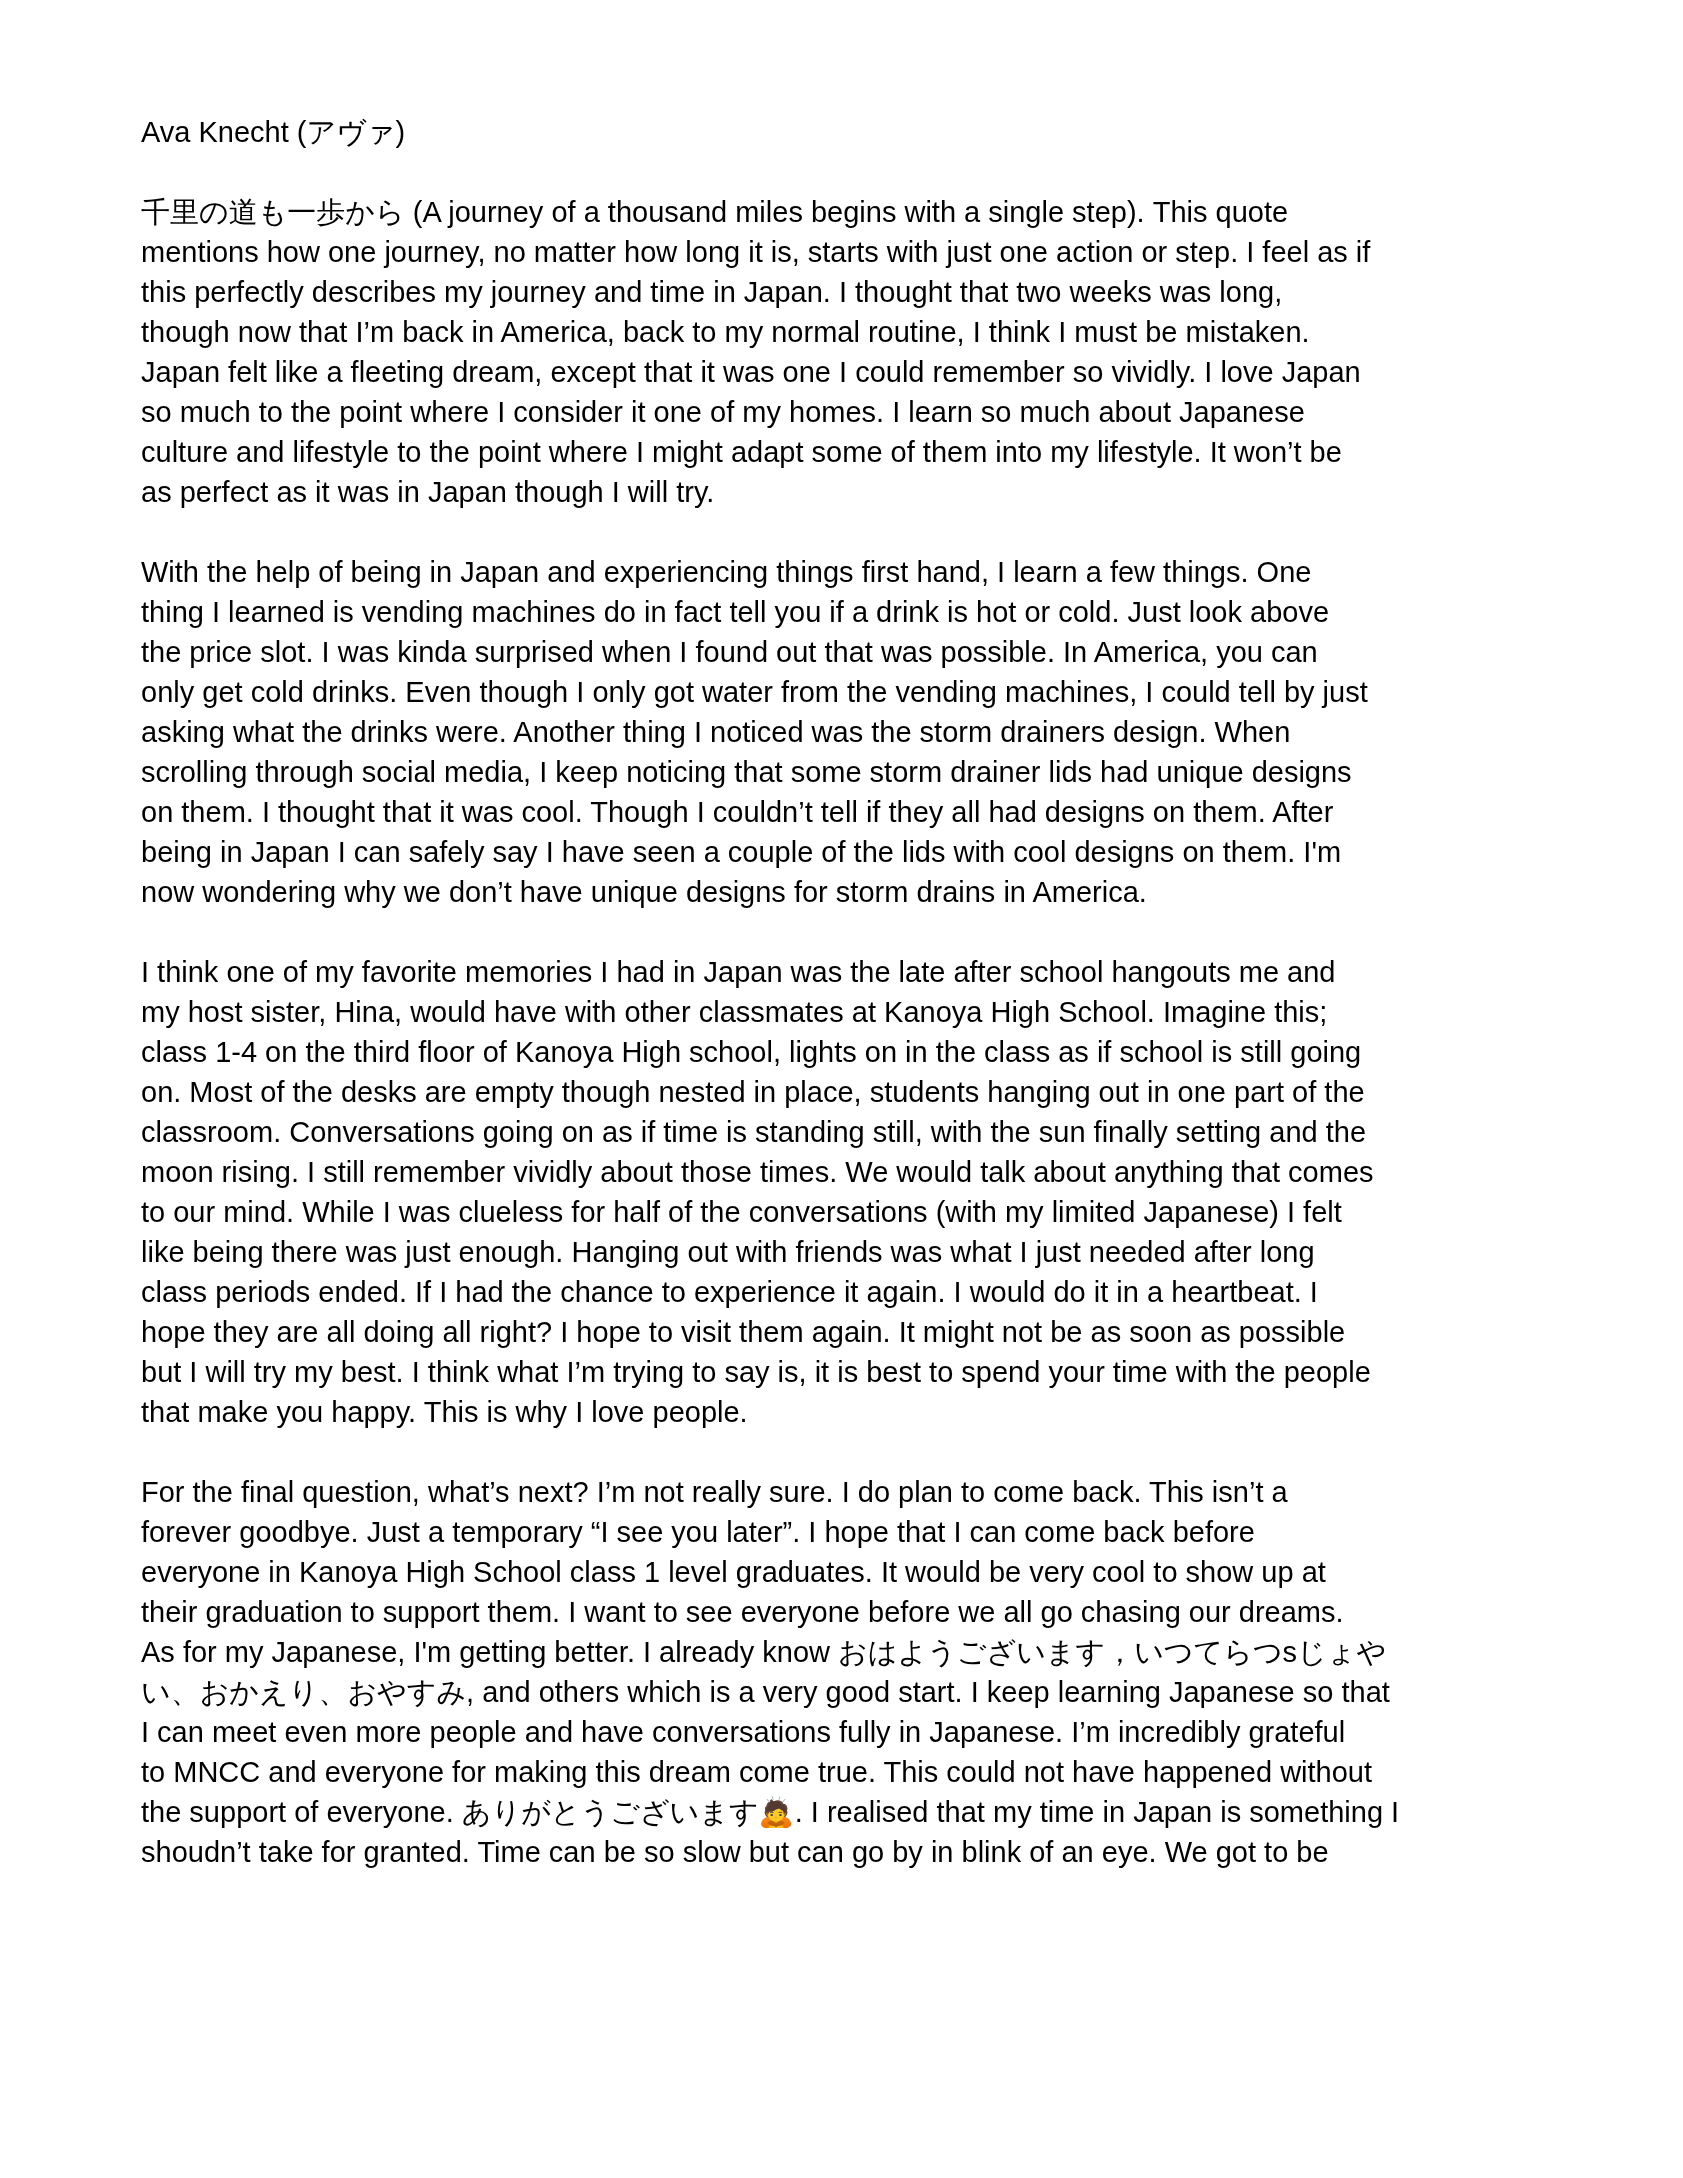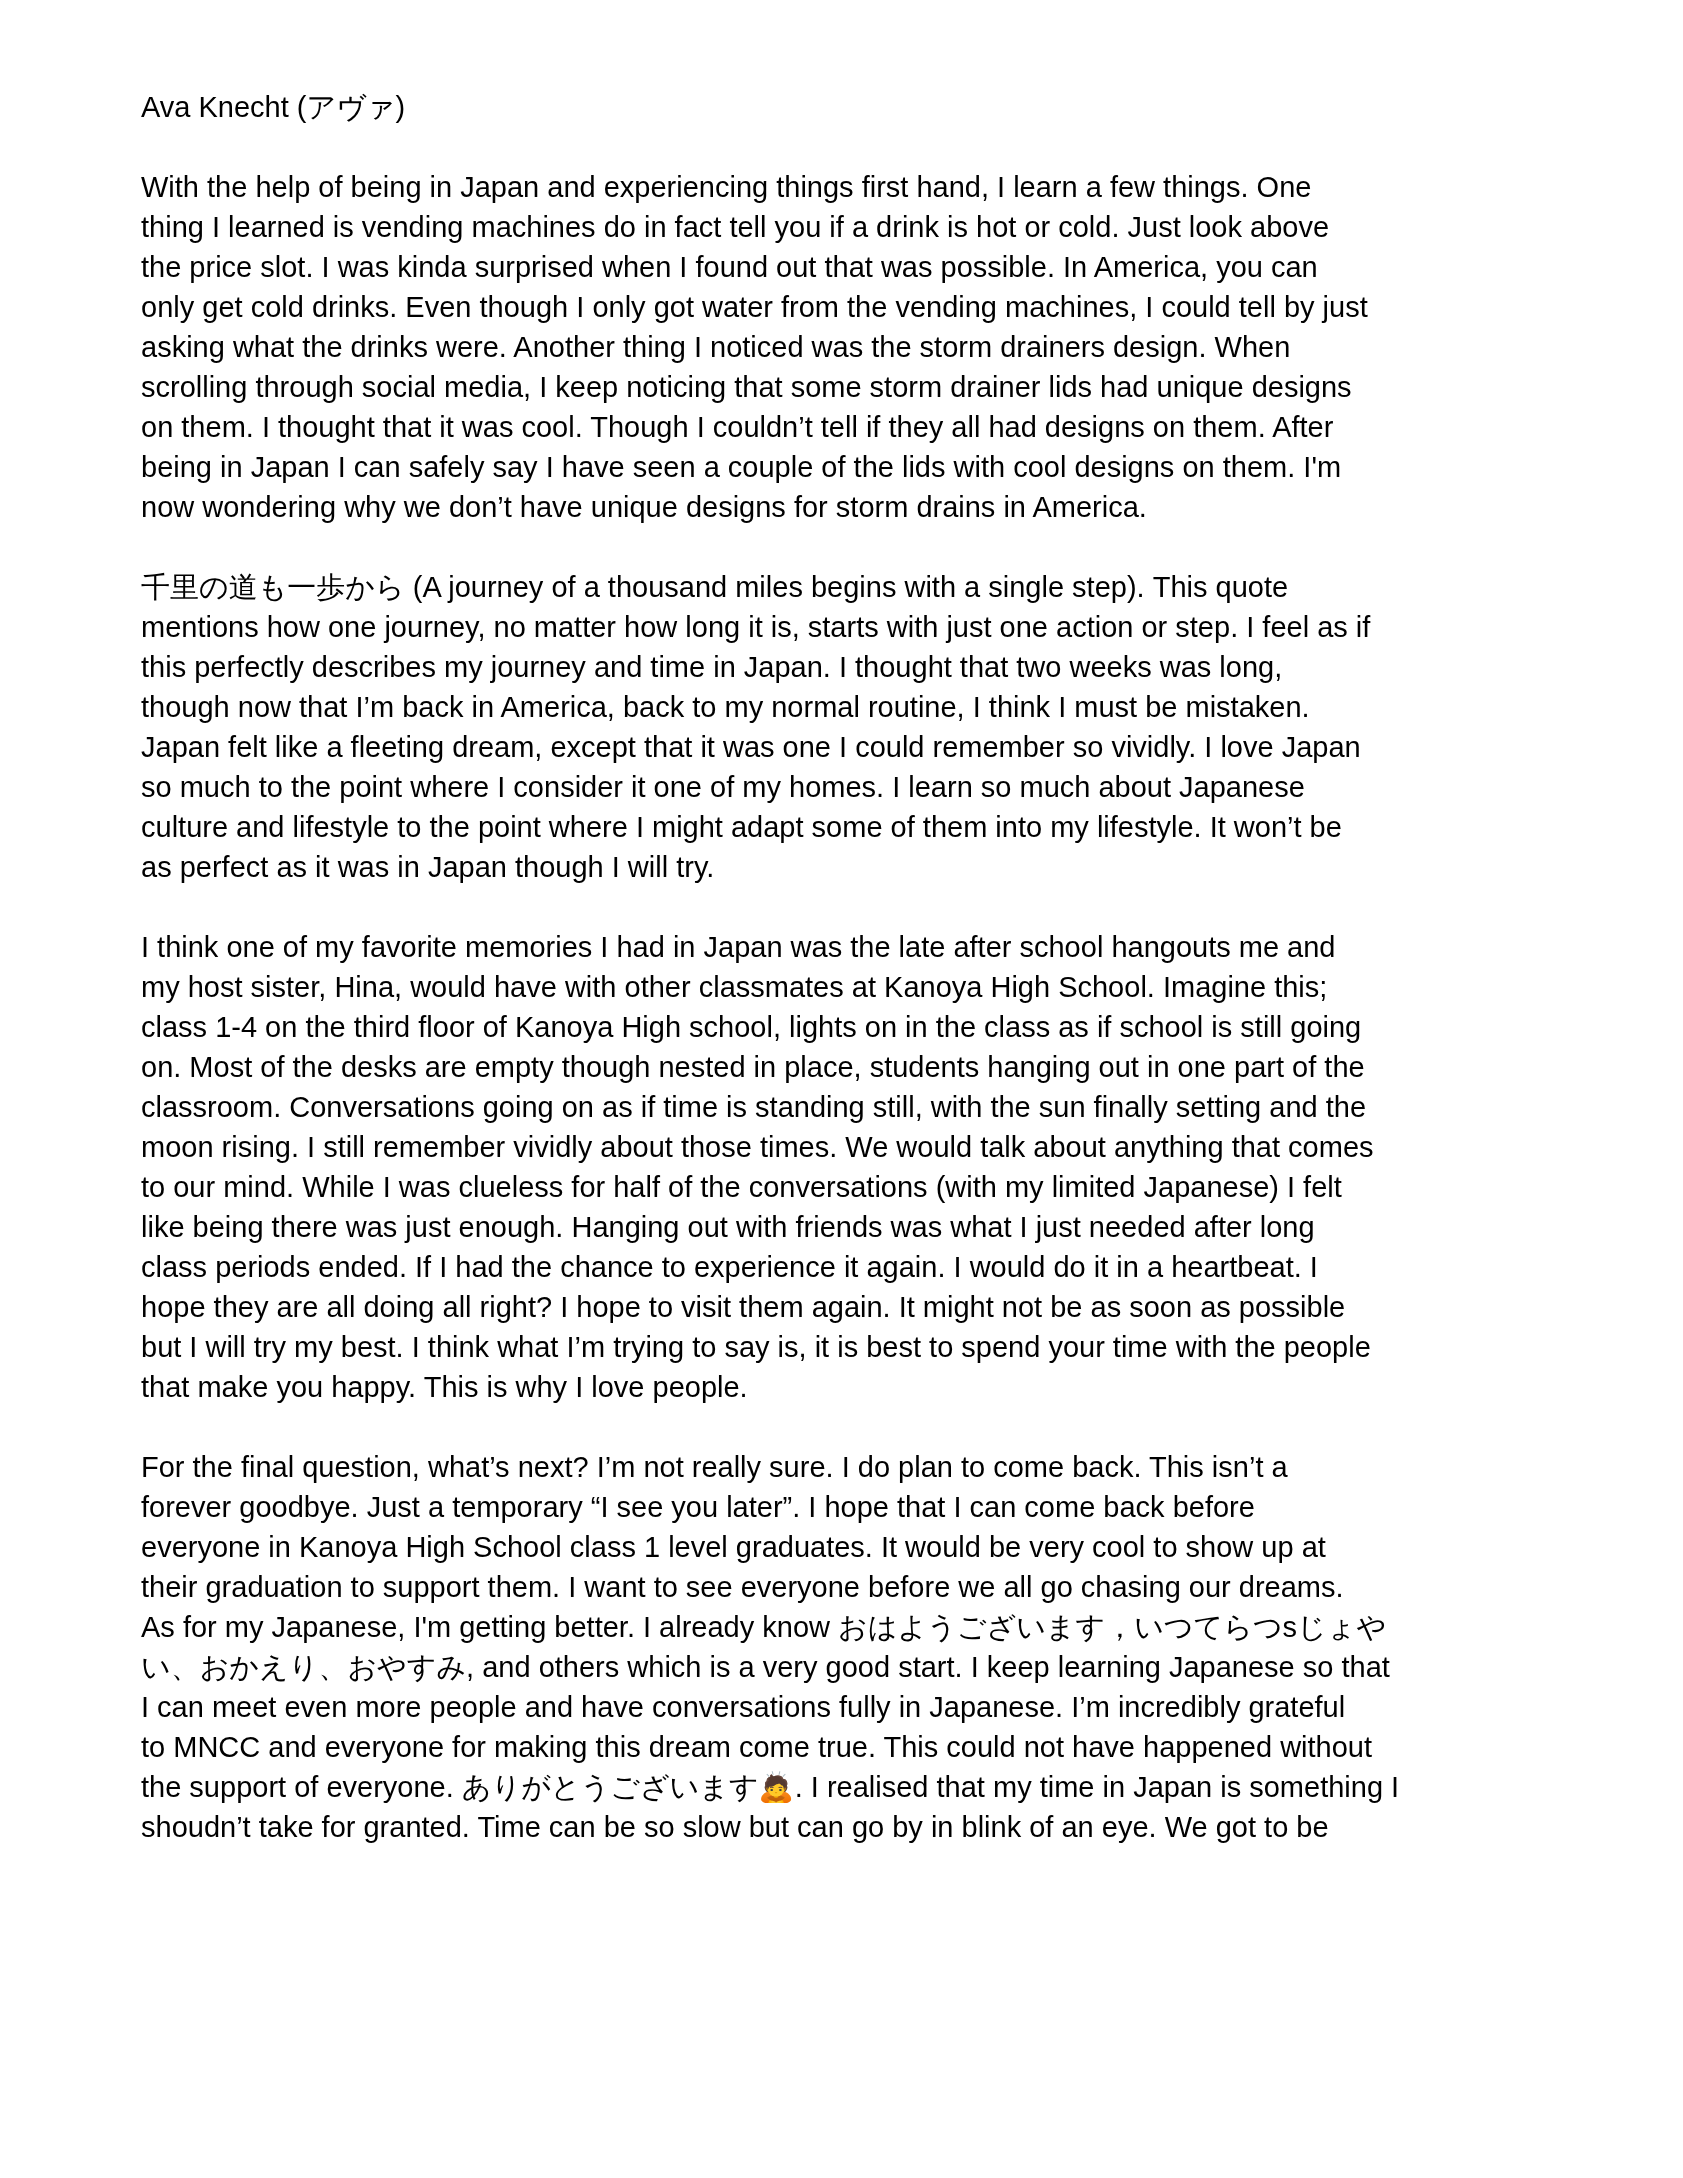--- a/index.html
+++ b/index.html
@@ -10,56 +10,56 @@
   .page {
     position: relative;
     box-sizing: border-box;
     width: 1683px;
     height: 2178px;
     background: #ffffff;
     color: #000000;
     font-family: "Liberation Sans", sans-serif;
     font-size: 29px;
     line-height: 40px;
-    padding: 87px 129px 0 141px;
+    padding: 112px 129px 0 141px;
     overflow: hidden;
   }
   .byline {
     margin: 0;
     white-space: pre;
   }
   .para {
     margin: 40px 0 0 0;
     white-space: pre;
   }
 </style>
 </head>
 <body>
 
 <div class="page">
   <p class="byline">Ava Knecht (アヴァ)</p>
 
+  <p class="para">千里の道も一歩から (A journey of a thousand miles begins with a single step). This quote
+mentions how one journey, no matter how long it is, starts with just one action or step. I feel as if
+this perfectly describes my journey and time in Japan. I thought that two weeks was long,
+though now that I’m back in America, back to my normal routine, I think I must be mistaken.
+Japan felt like a fleeting dream, except that it was one I could remember so vividly. I love Japan
+so much to the point where I consider it one of my homes. I learn so much about Japanese
+culture and lifestyle to the point where I might adapt some of them into my lifestyle. It won’t be
+as perfect as it was in Japan though I will try.</p>
+
   <p class="para">With the help of being in Japan and experiencing things first hand, I learn a few things. One
 thing I learned is vending machines do in fact tell you if a drink is hot or cold. Just look above
 the price slot. I was kinda surprised when I found out that was possible. In America, you can
 only get cold drinks. Even though I only got water from the vending machines, I could tell by just
 asking what the drinks were. Another thing I noticed was the storm drainers design. When
 scrolling through social media, I keep noticing that some storm drainer lids had unique designs
 on them. I thought that it was cool. Though I couldn’t tell if they all had designs on them. After
 being in Japan I can safely say I have seen a couple of the lids with cool designs on them. I'm
 now wondering why we don’t have unique designs for storm drains in America.</p>
-
-  <p class="para">千里の道も一歩から (A journey of a thousand miles begins with a single step). This quote
-mentions how one journey, no matter how long it is, starts with just one action or step. I feel as if
-this perfectly describes my journey and time in Japan. I thought that two weeks was long,
-though now that I’m back in America, back to my normal routine, I think I must be mistaken.
-Japan felt like a fleeting dream, except that it was one I could remember so vividly. I love Japan
-so much to the point where I consider it one of my homes. I learn so much about Japanese
-culture and lifestyle to the point where I might adapt some of them into my lifestyle. It won’t be
-as perfect as it was in Japan though I will try.</p>
 
   <p class="para">I think one of my favorite memories I had in Japan was the late after school hangouts me and
 my host sister, Hina, would have with other classmates at Kanoya High School. Imagine this;
 class 1-4 on the third floor of Kanoya High school, lights on in the class as if school is still going
 on. Most of the desks are empty though nested in place, students hanging out in one part of the
 classroom. Conversations going on as if time is standing still, with the sun finally setting and the
 moon rising. I still remember vividly about those times. We would talk about anything that comes
 to our mind. While I was clueless for half of the conversations (with my limited Japanese) I felt
 like being there was just enough. Hanging out with friends was what I just needed after long
 class periods ended. If I had the chance to experience it again. I would do it in a heartbeat. I

